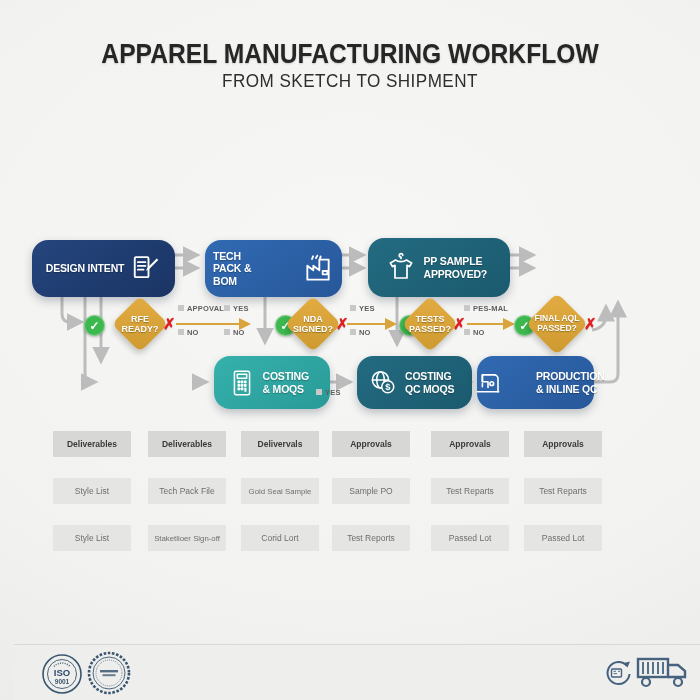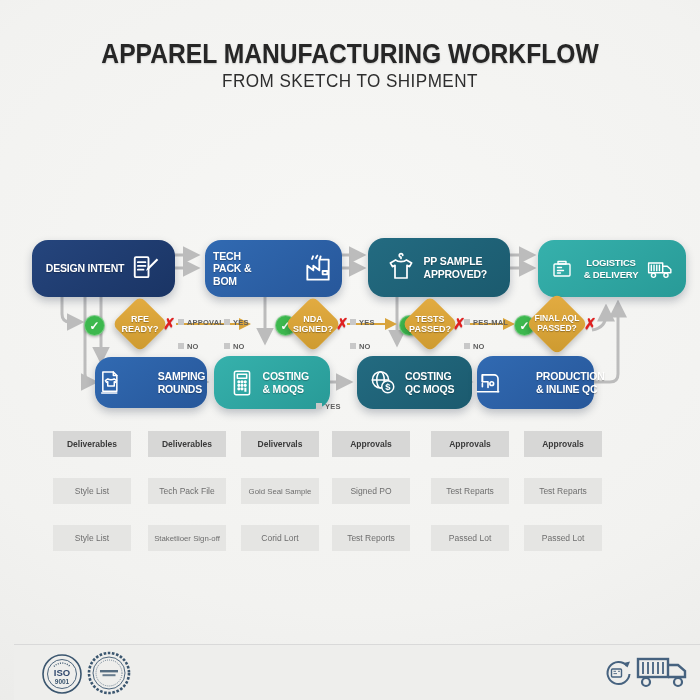--- a/index.html
+++ b/index.html
@@ -35,21 +35,21 @@
     text-align:center;font-size:9px;font-weight:bold;color:#fff;line-height:1.12;
     text-shadow:0 1px 1px rgba(0,0,0,.3);}
   
   .check{position:absolute;width:19px;height:19px;border-radius:50%;background:#3db84e;
     color:#fff;font-size:12px;font-weight:bold;display:flex;align-items:center;
     justify-content:center;box-shadow:0 1px 3px rgba(0,0,0,.3);border:1px solid #ffffff55;}
   .cross{position:absolute;color:#e02020;font-size:15px;font-weight:900;
     text-shadow:0 1px 1px rgba(0,0,0,.18);}
   
   .opt{position:absolute;display:flex;align-items:center;gap:3px;font-size:7.5px;
-    font-weight:bold;color:#5e5e5e;letter-spacing:.2px;height:10px;margin-top:14px;}
+    font-weight:bold;color:#5e5e5e;letter-spacing:.2px;height:10px;}
   .cb{width:6px;height:6px;background:#c8c8c8;display:inline-block;flex:none;}
   
   .tcol{position:absolute;width:78px;}
   .tpill{height:26px;border-radius:0;display:flex;align-items:center;
     justify-content:center;font-size:8.5px;margin-bottom:21px;white-space:nowrap;}
   .thead{background:#d7d7d6;color:#3a3a3a;font-weight:bold;}
   .trow{background:#e5e5e3;color:#6e6e6e;}
   
   .footer{position:absolute;left:0;top:644px;width:700px;height:56px;
     background:#eeeeec;border-top:1px solid #d9d9d9;margin-left:14px;}
@@ -122,39 +122,20 @@
   <div class="box dteal" style="left:368px;top:238px;width:126px;height:59px">
     <span class="bicon">
       <svg width="32" height="32" viewBox="0 0 24 24" stroke="#fff" stroke-width="1.3" fill="none" stroke-linecap="round" stroke-linejoin="round">
         <path d="M12,4.8 v-1 a1.3,1.3 0 1 1 1.3,-1.3"></path>
         <path d="M8,6 L4,8.2 5.6,11 7.5,10 V19.5 H16.5 V10 l1.9,1 L20,8.2 16,6 C14.5,7.6 9.5,7.6 8,6 z"></path>
       </svg>
     </span>
     <span class="blabel" style="width:70px">PP SAMPLE APPROVED?</span>
   </div>
 
-  <div class="box teal" style="left:538px;top:240px;width:132px;height:57px">
-    <span class="bicon">
-      <svg width="24" height="24" viewBox="0 0 24 24" stroke="#fff" stroke-width="1.4" fill="none" stroke-linecap="round" stroke-linejoin="round">
-        <rect x="3" y="7" width="16" height="12" rx="1"></rect>
-        <rect x="7" y="4.5" width="8" height="2.5"></rect>
-        <path d="M6.5,10.5 h4 M6.5,13.5 h6 M6.5,16 h3"></path>
-      </svg>
-    </span>
-    <span class="blabel" style="width:58px;font-size:9.5px;text-align:center">LOGISTICS &amp; DELIVERY</span>
-    <span class="bicon">
-      <svg width="26" height="26" viewBox="0 0 24 24" stroke="#fff" stroke-width="1.3" fill="none" stroke-linecap="round" stroke-linejoin="round">
-        <rect x="1.5" y="6.5" width="13" height="9"></rect>
-        <path d="M4,8.5 v5 M6.5,8.5 v5 M9,8.5 v5 M11.5,8.5 v5"></path>
-        <path d="M14.5,9.5 h4.2 L22,12.5 v3 h-7.5"></path>
-        <circle cx="6" cy="17.8" r="1.9"></circle>
-          <circle cx="17.5" cy="17.8" r="1.9"></circle>
-      </svg>
-    </span>
-  </div>
 
   <div class="check" style="left:84px;top:315px">✓</div>
   <div class="diamond" style="left:120px;top:304px;width:40px;height:40px">
     <div class="dsq"></div>
     <div class="dlabel" style="width:40px">RFE READY?</div>
   </div>
   <div class="cross" style="left:163px;top:315px">✗</div>
 
   <div class="opt" style="left:178px;top:303px">
     <span class="cb"></span>
@@ -205,31 +186,20 @@
     <span>NO</span>
   </div>
 
   <div class="check" style="left:514px;top:315px">✓</div>
   <div class="diamond" style="left:535px;top:302px;width:44px;height:44px">
     <div class="dsq"></div>
     <div class="dlabel" style="width:50px;font-size:8.5px">FINAL AQL PASSED?</div>
   </div>
   <div class="cross" style="left:584px;top:315px">✗</div>
 
-  <div class="box blue" style="left:95px;top:357px;width:96px;height:51px">
-    <span class="bicon">
-      <svg width="28" height="28" viewBox="0 0 24 24" stroke="#fff" stroke-width="1.3" fill="none" stroke-linecap="round" stroke-linejoin="round">
-        <path d="M5,2.5 h9 l3,3 V19 H5 z"></path>
-        <path d="M14,2.5 v3 h3"></path>
-        <path d="M9.2,8.5 l-2,1.4 1,1.6 1,-0.6 V14.5 h5.6 V10.9 l1,0.6 1,-1.6 -2,-1.4 c-1.2,1 -4.4,1 -5.6,0 z"></path>
-        <path d="M4,20.5 h13"></path>
-      </svg>
-    </span>
-    <span class="blabel" style="width:56px">SAMPING ROUNDS</span>
-  </div>
 
   <div class="box teal" style="left:214px;top:356px;width:100px;height:53px">
     <span class="bicon">
       <svg width="28" height="28" viewBox="0 0 24 24" stroke="#fff" stroke-width="1.3" fill="none" stroke-linecap="round" stroke-linejoin="round">
         <rect x="5.5" y="2" width="13" height="20" rx="1.5"></rect>
         <rect x="8" y="4.5" width="8" height="3.5"></rect>
         <circle cx="9.3" cy="11" r=".7" fill="#fff"></circle>
           <circle cx="12" cy="11" r=".7" fill="#fff"></circle>
           <circle cx="14.8" cy="11" r=".7" fill="#fff"></circle>
         <circle cx="9.3" cy="14" r=".7" fill="#fff"></circle>
@@ -283,21 +253,21 @@
     <div class="tpill trow">Tech Pack File</div>
     <div class="tpill trow" style="font-size:7.8px">Staketlioer Sign-off</div>
   </div>
   <div class="tcol" style="left:241px;top:431px">
     <div class="tpill thead">Delivervals</div>
     <div class="tpill trow" style="font-size:7.8px">Gold Seal Sample</div>
     <div class="tpill trow">Corid Lort</div>
   </div>
   <div class="tcol" style="left:332px;top:431px">
     <div class="tpill thead">Approvals</div>
-    <div class="tpill trow">Signed PO</div>
+    <div class="tpill trow">Sample PO</div>
     <div class="tpill trow">Test Reports</div>
   </div>
   <div class="tcol" style="left:431px;top:431px">
     <div class="tpill thead">Approvals</div>
     <div class="tpill trow">Test Reparts</div>
     <div class="tpill trow">Passed Lot</div>
   </div>
   <div class="tcol" style="left:524px;top:431px">
     <div class="tpill thead">Approvals</div>
     <div class="tpill trow">Test Reparts</div>

